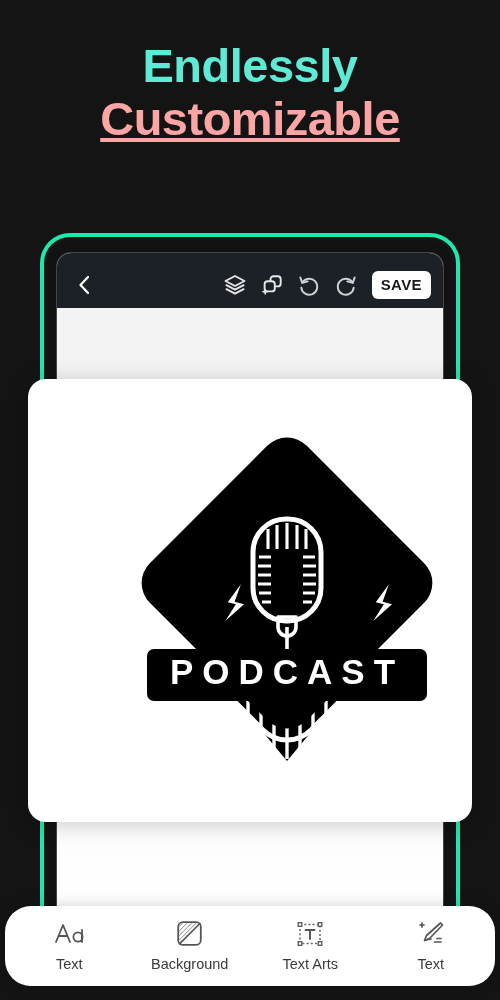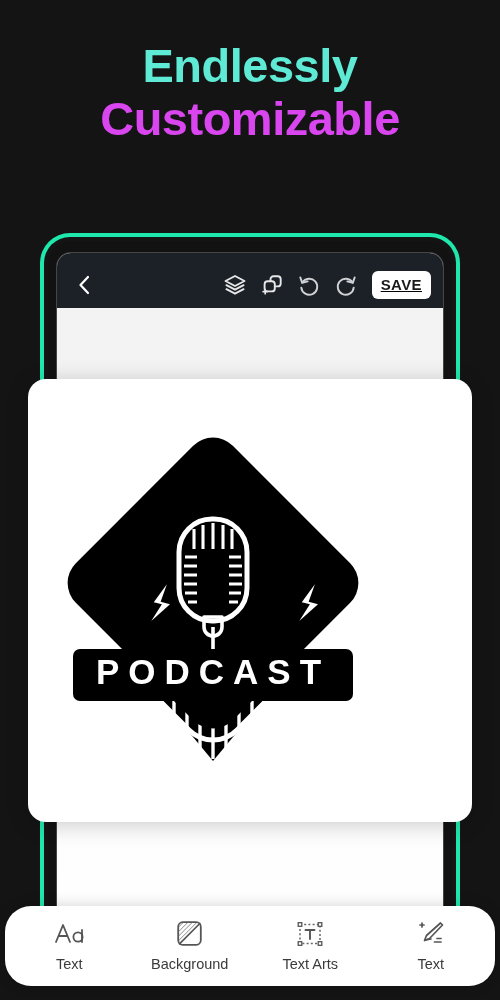--- a/index.html
+++ b/index.html
@@ -25,21 +25,21 @@
     line-height: 1.12;
     user-select: none;
   }
   .headline-line {
     display: block;
     font-size: 47px;
     font-weight: bold;
     letter-spacing: -0.5px;
   }
   .hl-1 { color: #5eead4; }
-  .hl-2 { color: #d946ef; }
+  .hl-2 { color: #fca5a5; text-decoration: underline; }
 
   
   .green-frame {
     position: absolute;
     left: 40px; top: 233px;
     width: 420px; height: 730px;
     border: 4px solid #1fe8ad;
     border-radius: 30px 30px 0 0;
     border-bottom: none;
     background: #141414;
@@ -69,21 +69,20 @@
   
   .editor-topbar {
     position: absolute;
     top: 0; left: 0; right: 0;
     height: 65px;
     background: #1c2127;
     display: flex;
     align-items: center;
     padding: 0 12px;
     border-bottom: 1px solid #2b3038;
-    text-decoration: underline;
   }
   .tb-back {
     width: 30px; height: 30px;
     display: flex; align-items: center; justify-content: center;
     cursor: pointer;
   }
   .tb-spacer { flex: 1; }
   .tb-icon {
     width: 34px; height: 34px;
     display: flex; align-items: center; justify-content: center;
@@ -113,21 +112,21 @@
   
   .design-card {
     position: absolute;
     left: 28px; top: 379px;
     width: 444px; height: 443px;
     background: #ffffff;
     border-radius: 18px;
     box-shadow: 0 3px 22px rgba(0,0,0,0.20);
     display: flex;
     align-items: center;
-    justify-content: flex-start;
+    justify-content: flex-end;
   }
   .logo-wrap { width: 370px; height: 340px; }
 
   
   .bottom-bar {
     position: absolute;
     left: 5px; bottom: 14px;
     width: 490px;
     background: #ffffff;
     border-radius: 26px;

